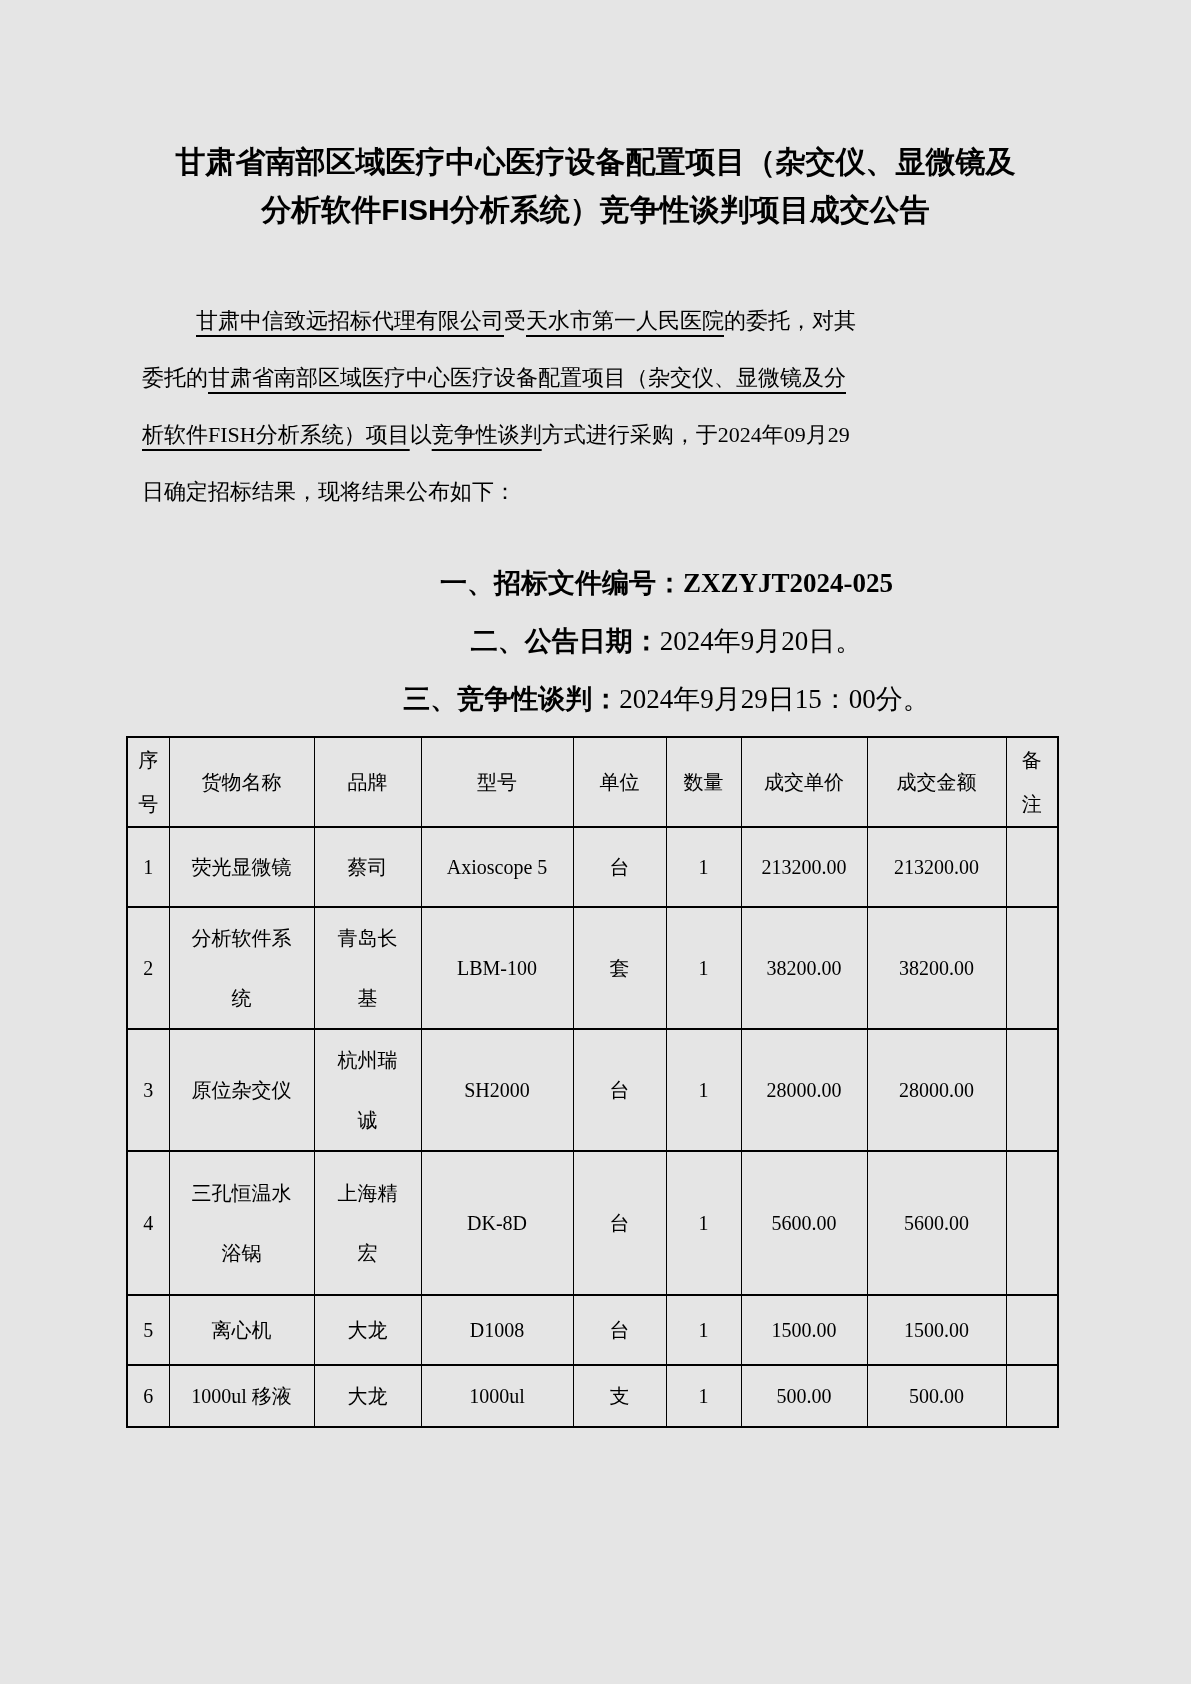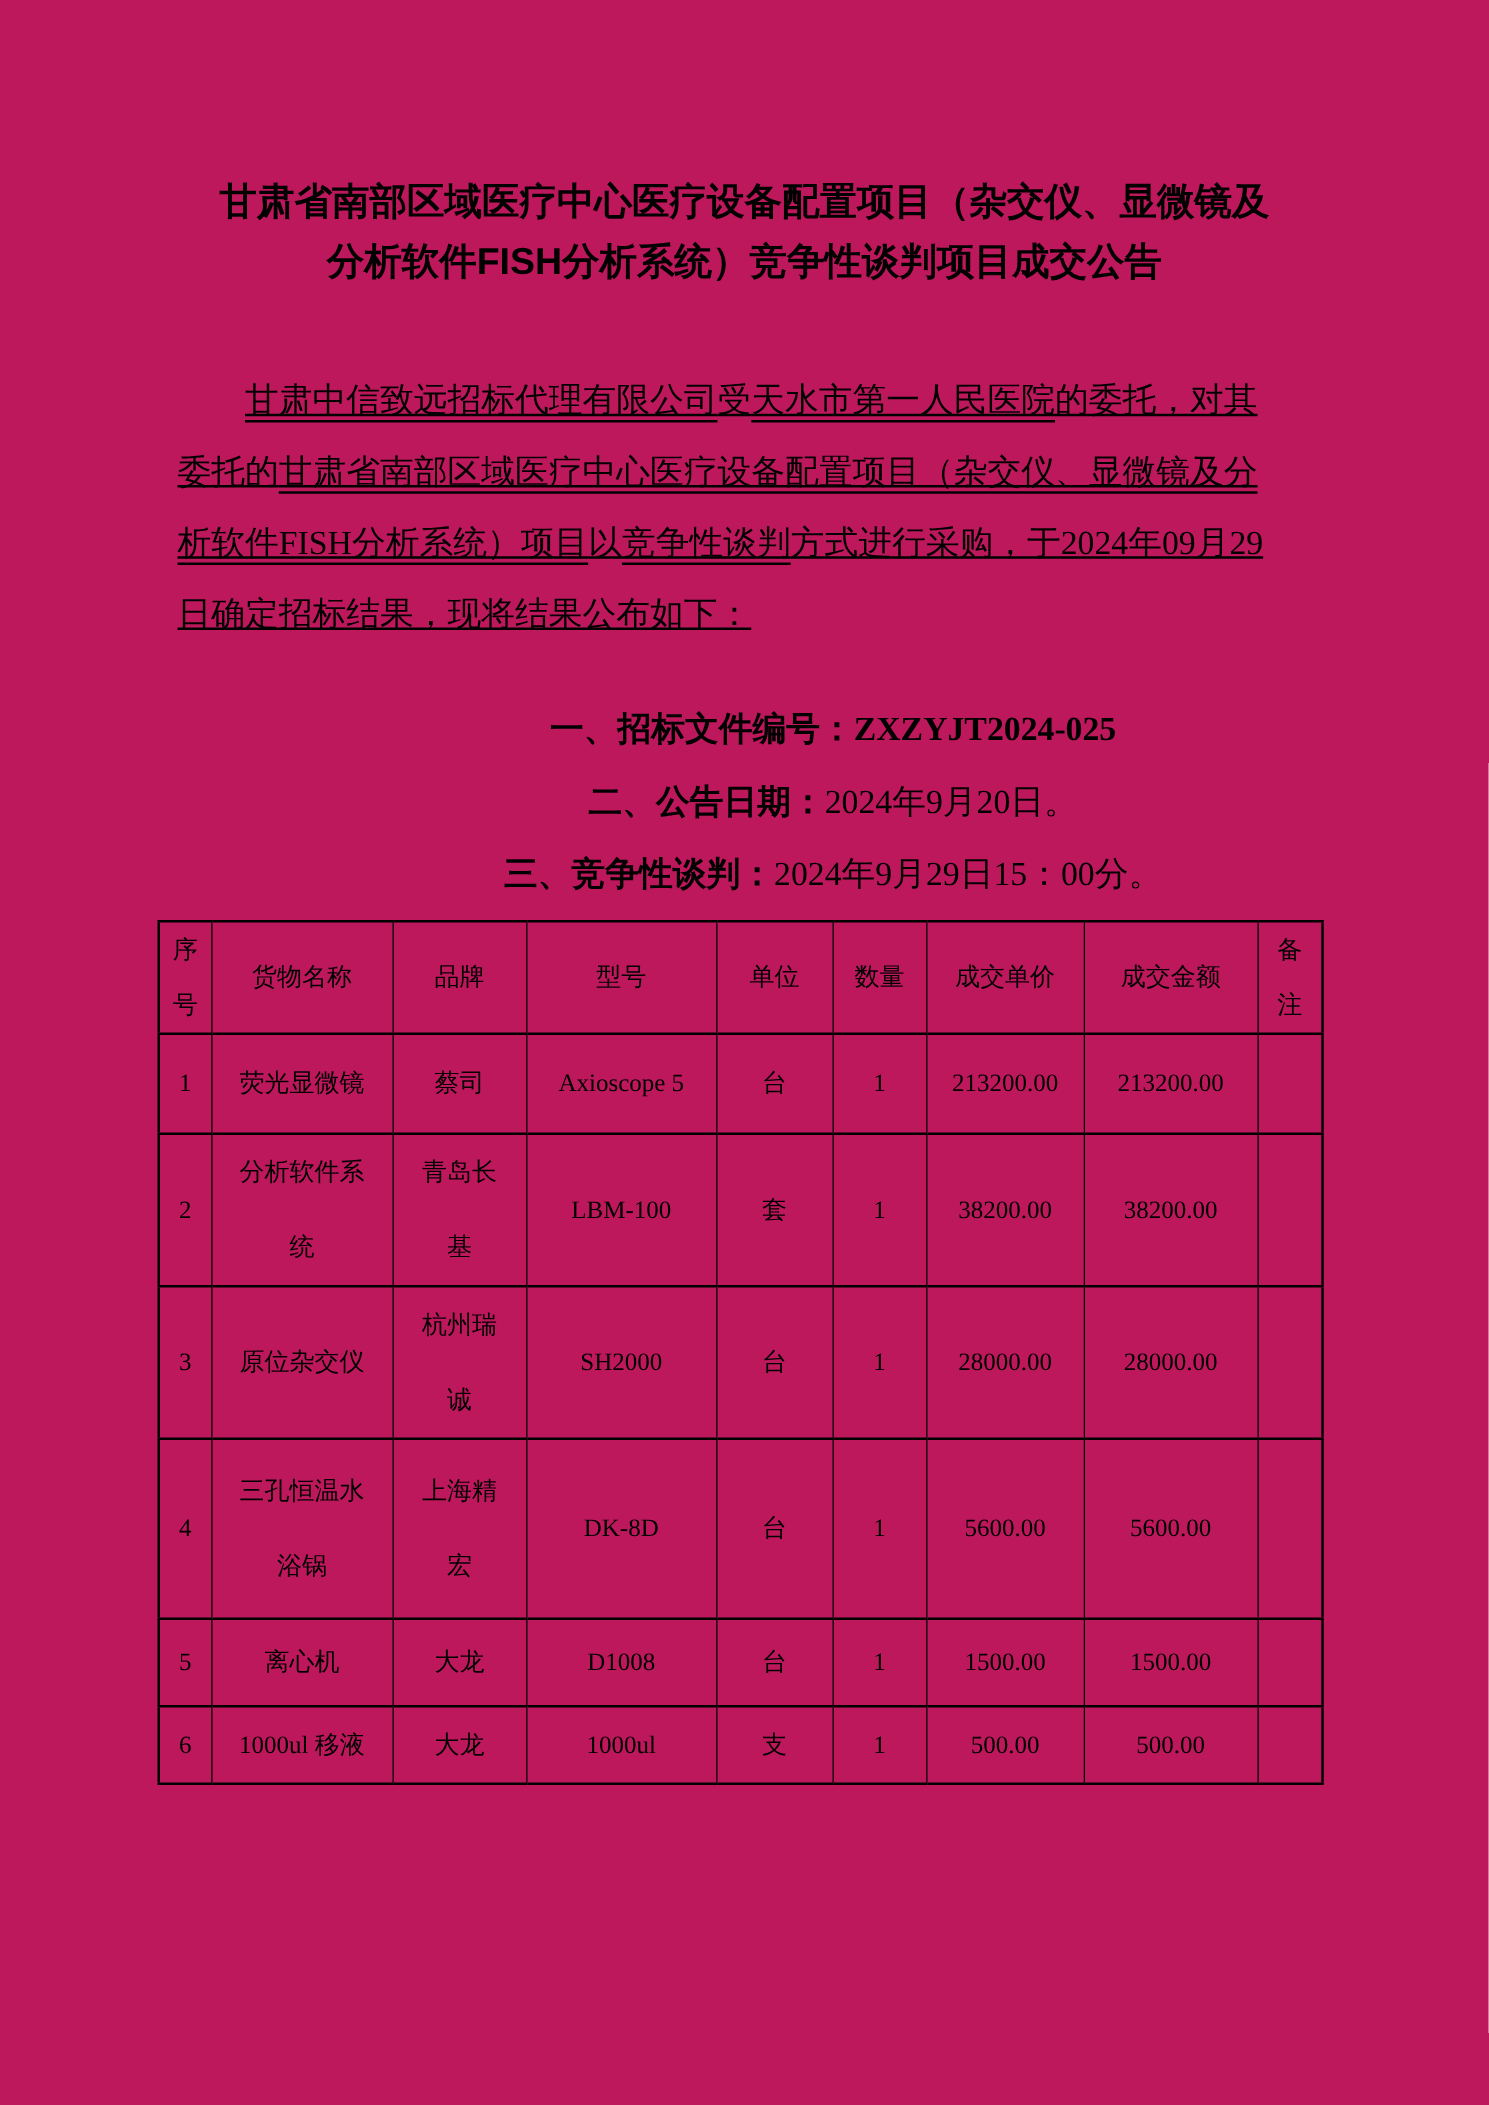--- a/index.html
+++ b/index.html
@@ -1,44 +1,43 @@
 <!DOCTYPE html>
 <html><head>
 <meta charset="utf-8">
 <style>
   html,body { margin:0; padding:0; background:#ffffff; }
   .page {
     position: relative;
     width: 1191px;
     height: 1684px;
     margin: 0 auto;
-    background: #be185d;
+    background: #e5e5e5;
     color: #000000;
     overflow: hidden;
     font-family: "Liberation Serif", "DejaVu Serif", serif;
   }
   .title-block {
     padding-top: 138px;
     text-align: center;
     font-family: "Liberation Sans", "DejaVu Sans", sans-serif;
     font-weight: bold;
     font-size: 30px;
     line-height: 48px;
   }
   .title-line { white-space: nowrap; }
 
   .body-text {
     margin: 58px 0 0 142px;
     width: 910px;
   }
   .para-line {
-    font-size: 27px;
+    font-size: 22px;
     line-height: 57px;
     white-space: nowrap;
-    text-decoration: underline;
   }
   .para-line.indent { text-indent: 54px; }
   .u {
     text-decoration: underline;
     text-underline-offset: 7px;
     text-decoration-thickness: 1.5px;
   }
 
   .items { margin: 34px 0 0 142px; }
   .item {

